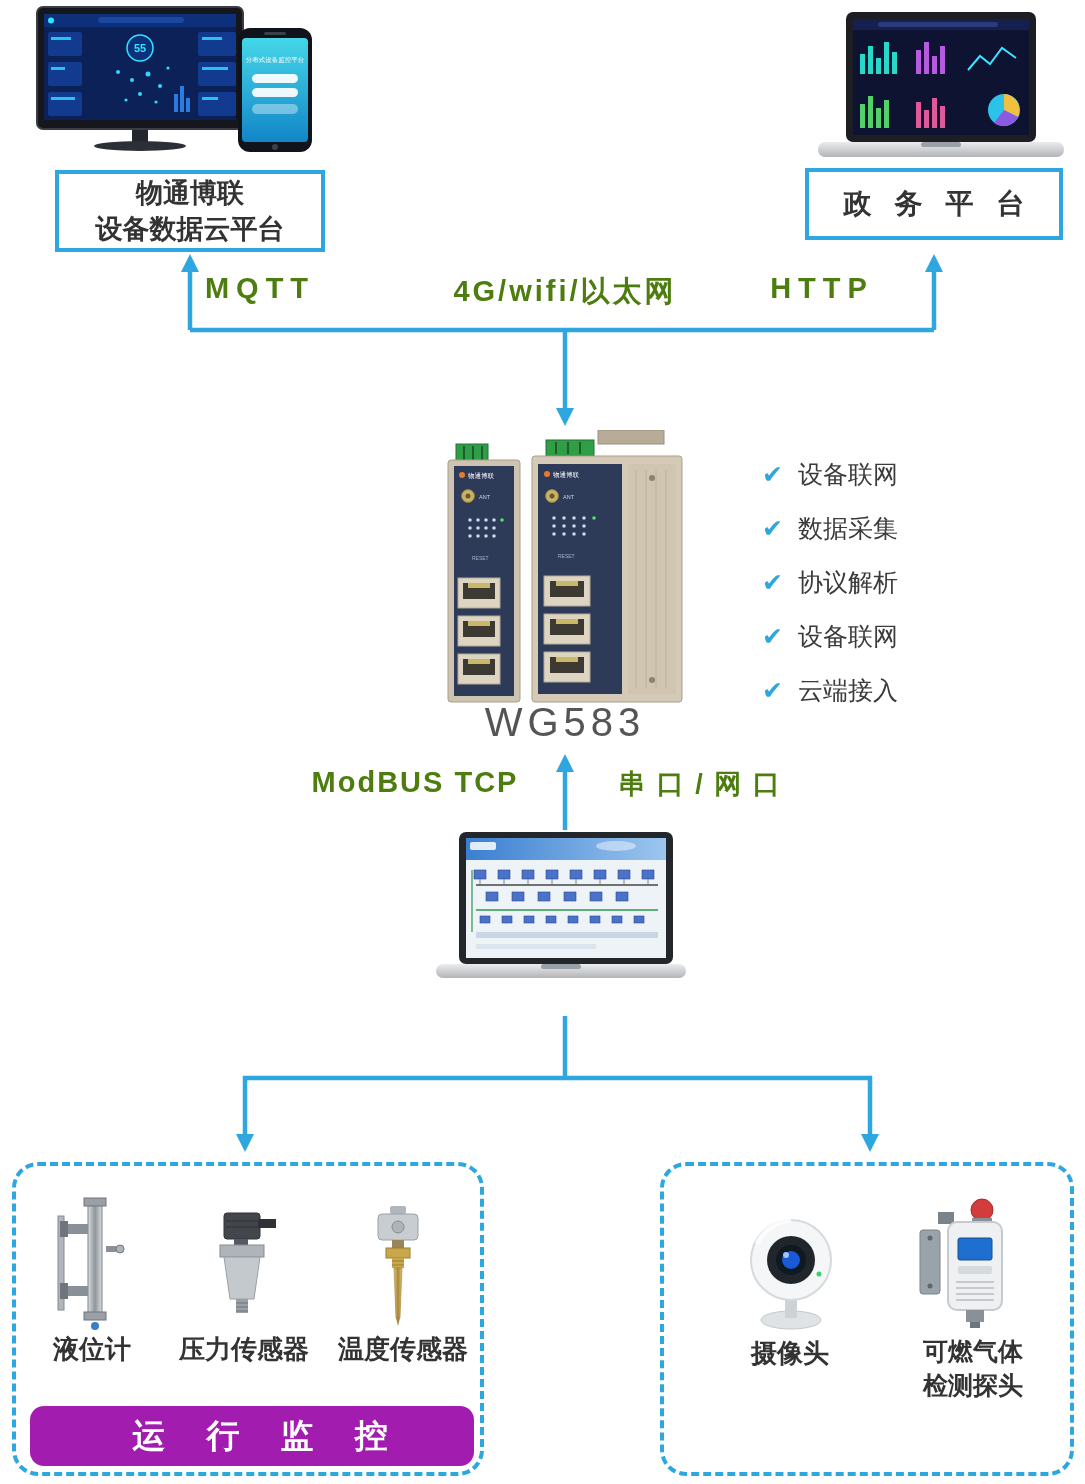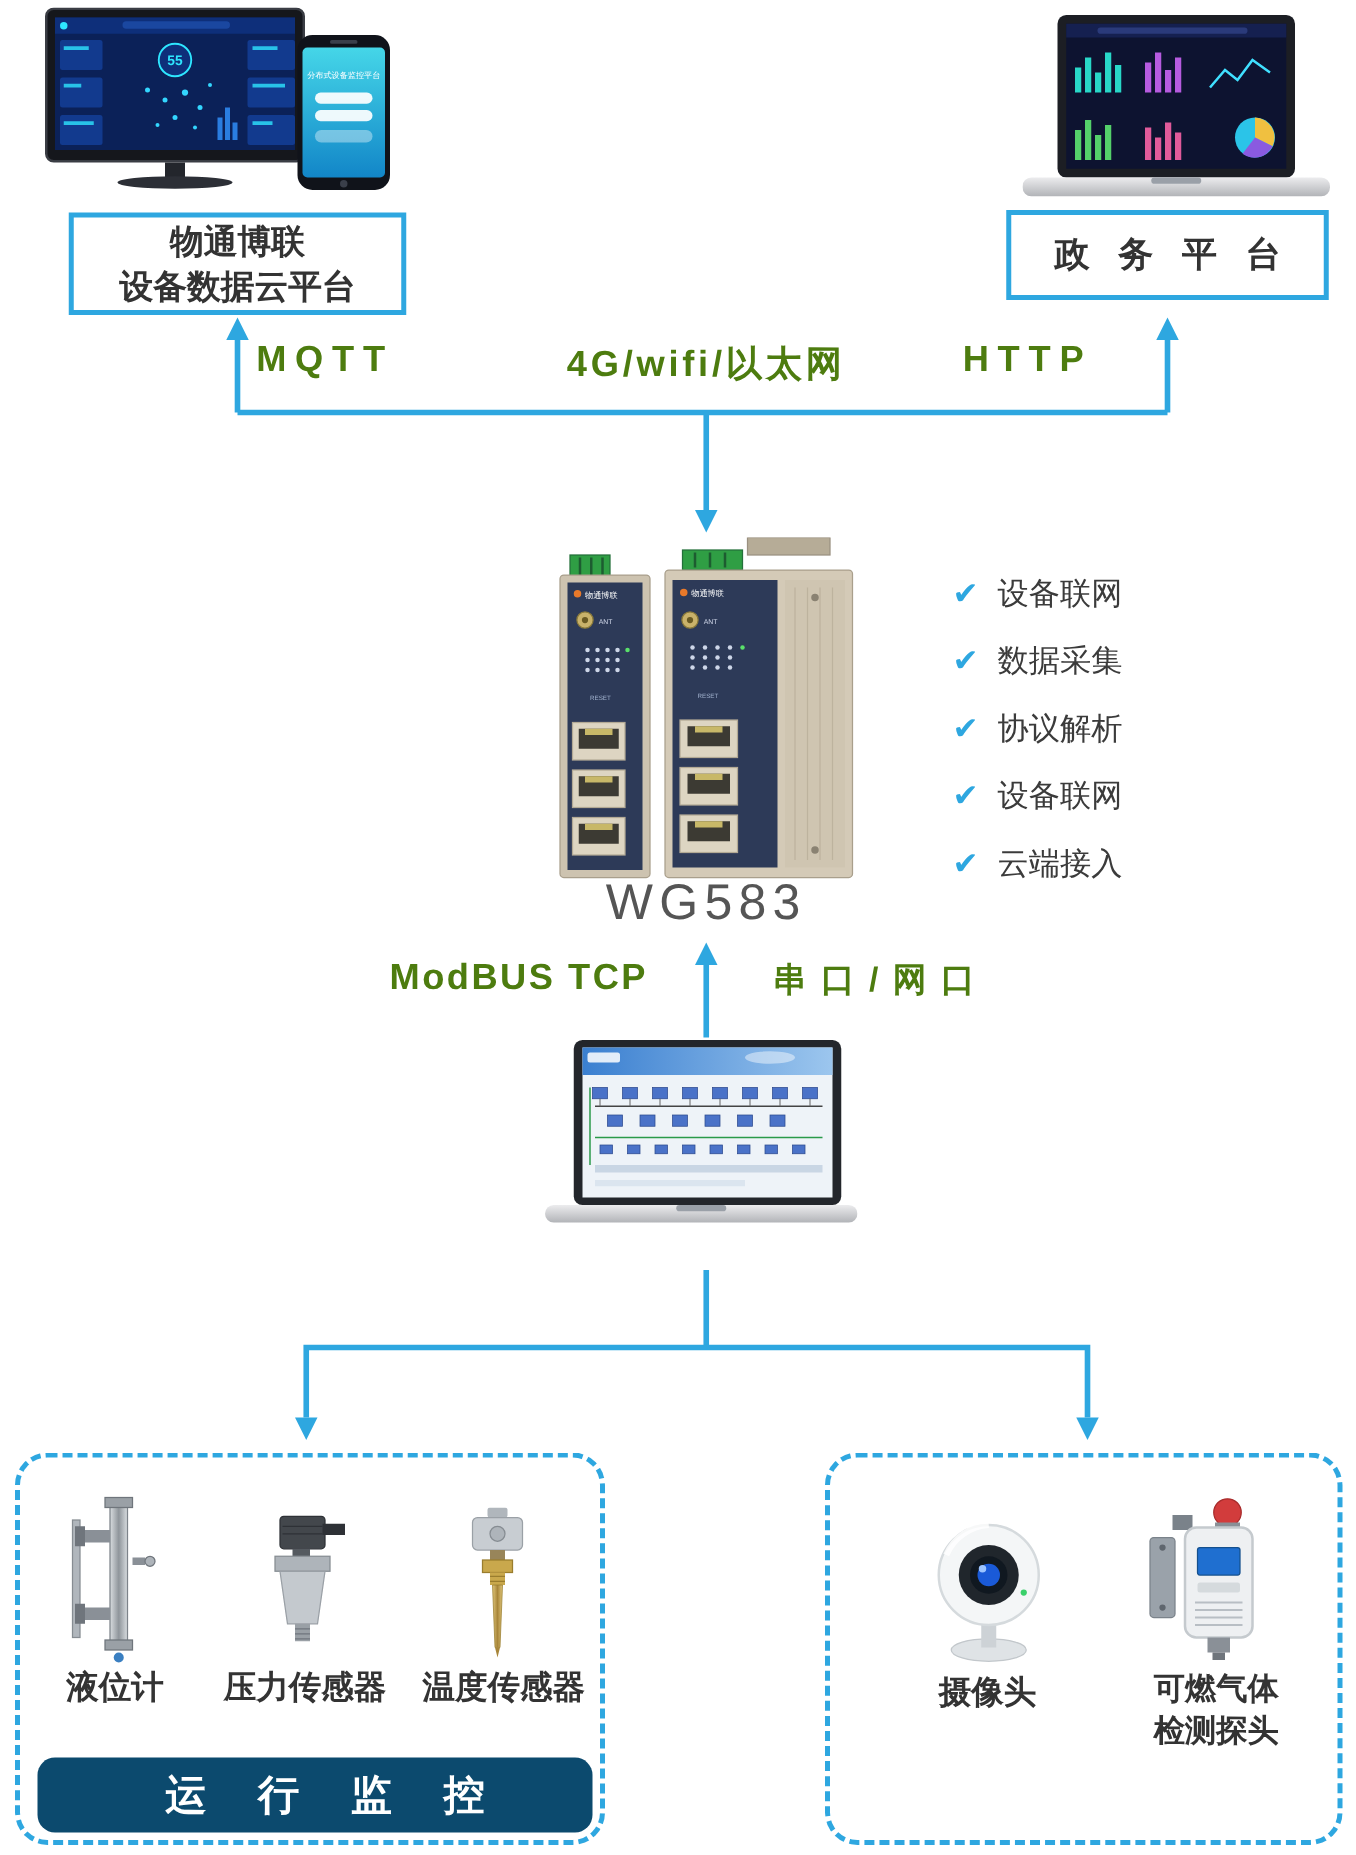--- a/index.html
+++ b/index.html
@@ -9,21 +9,21 @@
   .abs { position:absolute; }
   .hc { transform:translateX(-50%); }
   .label-box { border:4px solid #2EA7E0; background:#fff; display:flex; flex-direction:column;
                align-items:center; justify-content:center; color:#333; font-weight:bold; }
   .link-label { color:#4d7c0f; font-weight:bold; white-space:nowrap; }
   .features { display:flex; flex-direction:column; gap:21px; }
   .feature { display:flex; align-items:center; gap:15px; font-size:25px; color:#3B3B3B; font-weight:500; white-space:nowrap; }
   .feature .check { color:#2EA7E0; font-size:25px; font-weight:bold; }
   .model-label { font-size:40px; color:#555; letter-spacing:5px; white-space:nowrap; }
   .dashed-box { position:absolute; border:4px dashed #2EA7E0; border-radius:26px; background:#fff; }
-  .group-bar { position:absolute; background:#0c4a6e; border-radius:14px; display:flex; align-items:center;
+  .group-bar { position:absolute; background:#a21caf; border-radius:14px; display:flex; align-items:center;
                justify-content:center; color:#fff; font-weight:bold; font-size:33px; letter-spacing:16px;
                padding-left:32px; white-space:nowrap; }
   .sensor-label { position:absolute; transform:translateX(-50%); font-size:26px; font-weight:bold;
                   color:#333; white-space:nowrap; text-align:center; line-height:34px; }
   svg { display:block; }
 </style>
 </head>
 <body>
 
 <div class="canvas">

